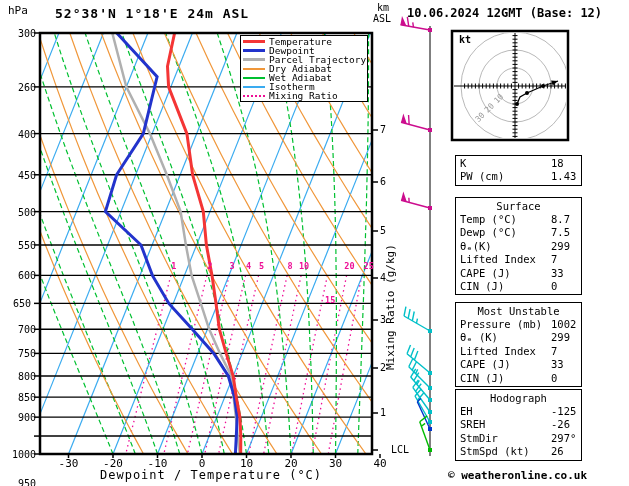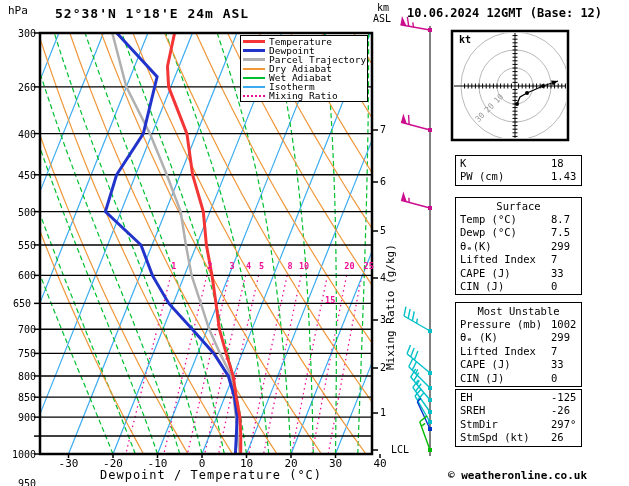--- a/index.html
+++ b/index.html
@@ -397,19 +397,20 @@
       </div>
       <div class="tbox" style="top: 302px;">
         <div class="thead">Most Unstable</div>
         <div class="trow">Pressure (mb)<span class="tval">1002</span></div>
         <div class="trow">θₑ (K)<span class="tval">299</span></div>
         <div class="trow">Lifted Index<span class="tval">7</span></div>
         <div class="trow">CAPE (J)<span class="tval">33</span></div>
         <div class="trow">CIN (J)<span class="tval">0</span></div>
       </div>
       <div class="tbox" style="top: 389px;">
+        <div class="thead">Hodograph</div>
         <div class="trow">EH<span class="tval">-125</span></div>
         <div class="trow">SREH<span class="tval">-26</span></div>
         <div class="trow">StmDir<span class="tval">297°</span></div>
         <div class="trow">StmSpd (kt)<span class="tval">26</span></div>
       </div>
     </div>
 </div>
 
 </body></html>

